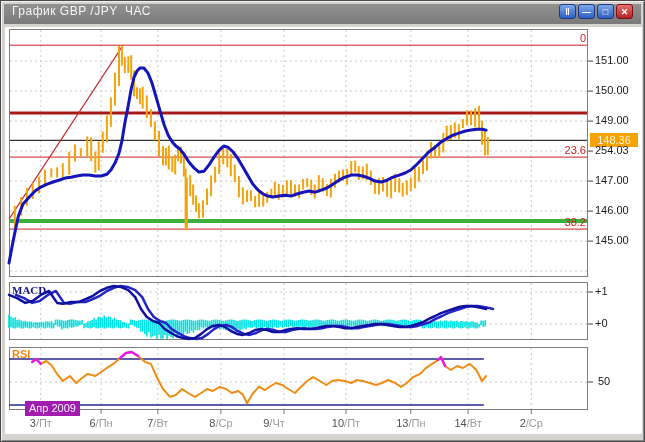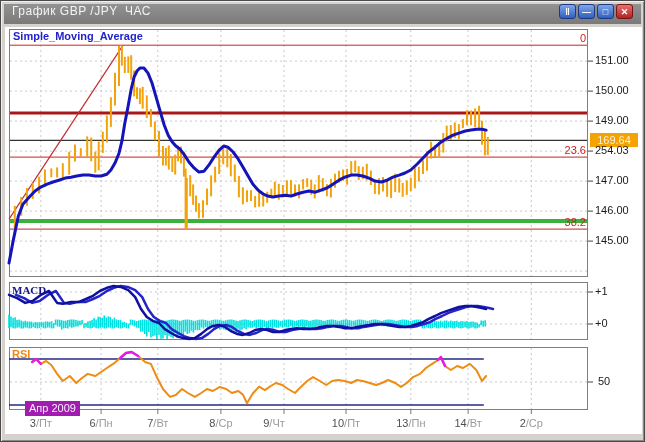--- a/index.html
+++ b/index.html
@@ -473,29 +473,28 @@
         <line x1="583.0" y1="94.1" x2="588.0" y2="94.1" stroke="#444" stroke-width="1"></line>
         <line x1="583.0" y1="124.1" x2="588.0" y2="124.1" stroke="#444" stroke-width="1"></line>
         <line x1="583.0" y1="154.1" x2="588.0" y2="154.1" stroke="#444" stroke-width="1"></line>
         <line x1="583.0" y1="184.1" x2="588.0" y2="184.1" stroke="#444" stroke-width="1"></line>
         <line x1="583.0" y1="214.1" x2="588.0" y2="214.1" stroke="#444" stroke-width="1"></line>
         <line x1="583.0" y1="265.0" x2="588.0" y2="265.0" stroke="#444" stroke-width="1"></line>
         <line x1="583.0" y1="297.0" x2="588.0" y2="297.0" stroke="#444" stroke-width="1"></line>
         <line x1="583.0" y1="355.0" x2="588.0" y2="355.0" stroke="#444" stroke-width="1"></line>
       </svg>
 
-    <span class="lbl ind-label sma-label">Simple_Moving_Average</span>
     <span class="lbl ind-label macd-label">MACD</span>
     <span class="lbl ind-label rsi-label">RSI</span>
 
     <span class="lbl fib fib0">0</span>
     <span class="lbl fib fib236">23.6</span>
     <span class="lbl fib fib382">38.2</span>
 
-    <span class="lbl price-tag">169.64</span>
+    <span class="lbl price-tag">148.36</span>
     <span class="lbl month-badge">Апр 2009</span>
     <div id="gen-labels">
         <span class="lbl" style="left: 590px; top: 27.1px; color: rgb(26, 26, 26);">151.00</span>
         <span class="lbl" style="left: 590px; top: 57.1px; color: rgb(26, 26, 26); text-align: center;">150.00</span>
         <span class="lbl" style="left: 590px; top: 87.1px; color: rgb(26, 26, 26);">149.00</span>
         <span class="lbl" style="left: 590px; top: 117.1px; color: rgb(26, 26, 26);">254.03</span>
         <span class="lbl" style="left: 590px; top: 147.1px; color: rgb(26, 26, 26);">147.00</span>
         <span class="lbl" style="left: 590px; top: 177.1px; color: rgb(26, 26, 26);">146.00</span>
         <span class="lbl" style="left: 590px; top: 207.1px; color: rgb(26, 26, 26);">145.00</span>
         <span class="lbl" style="left: 590px; top: 258px; color: rgb(26, 26, 26);">+1</span>

